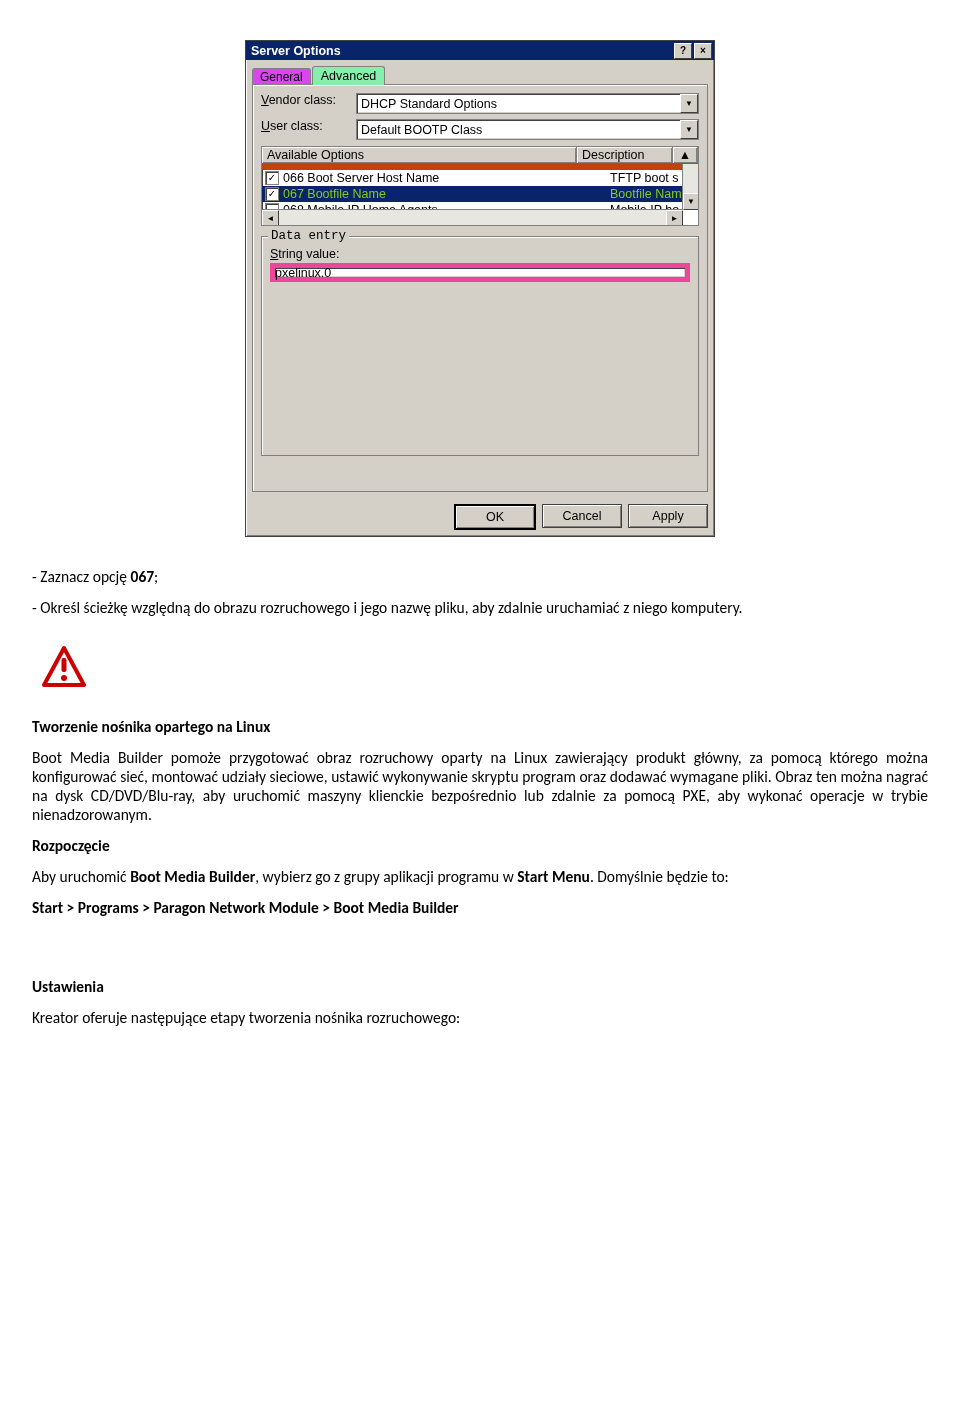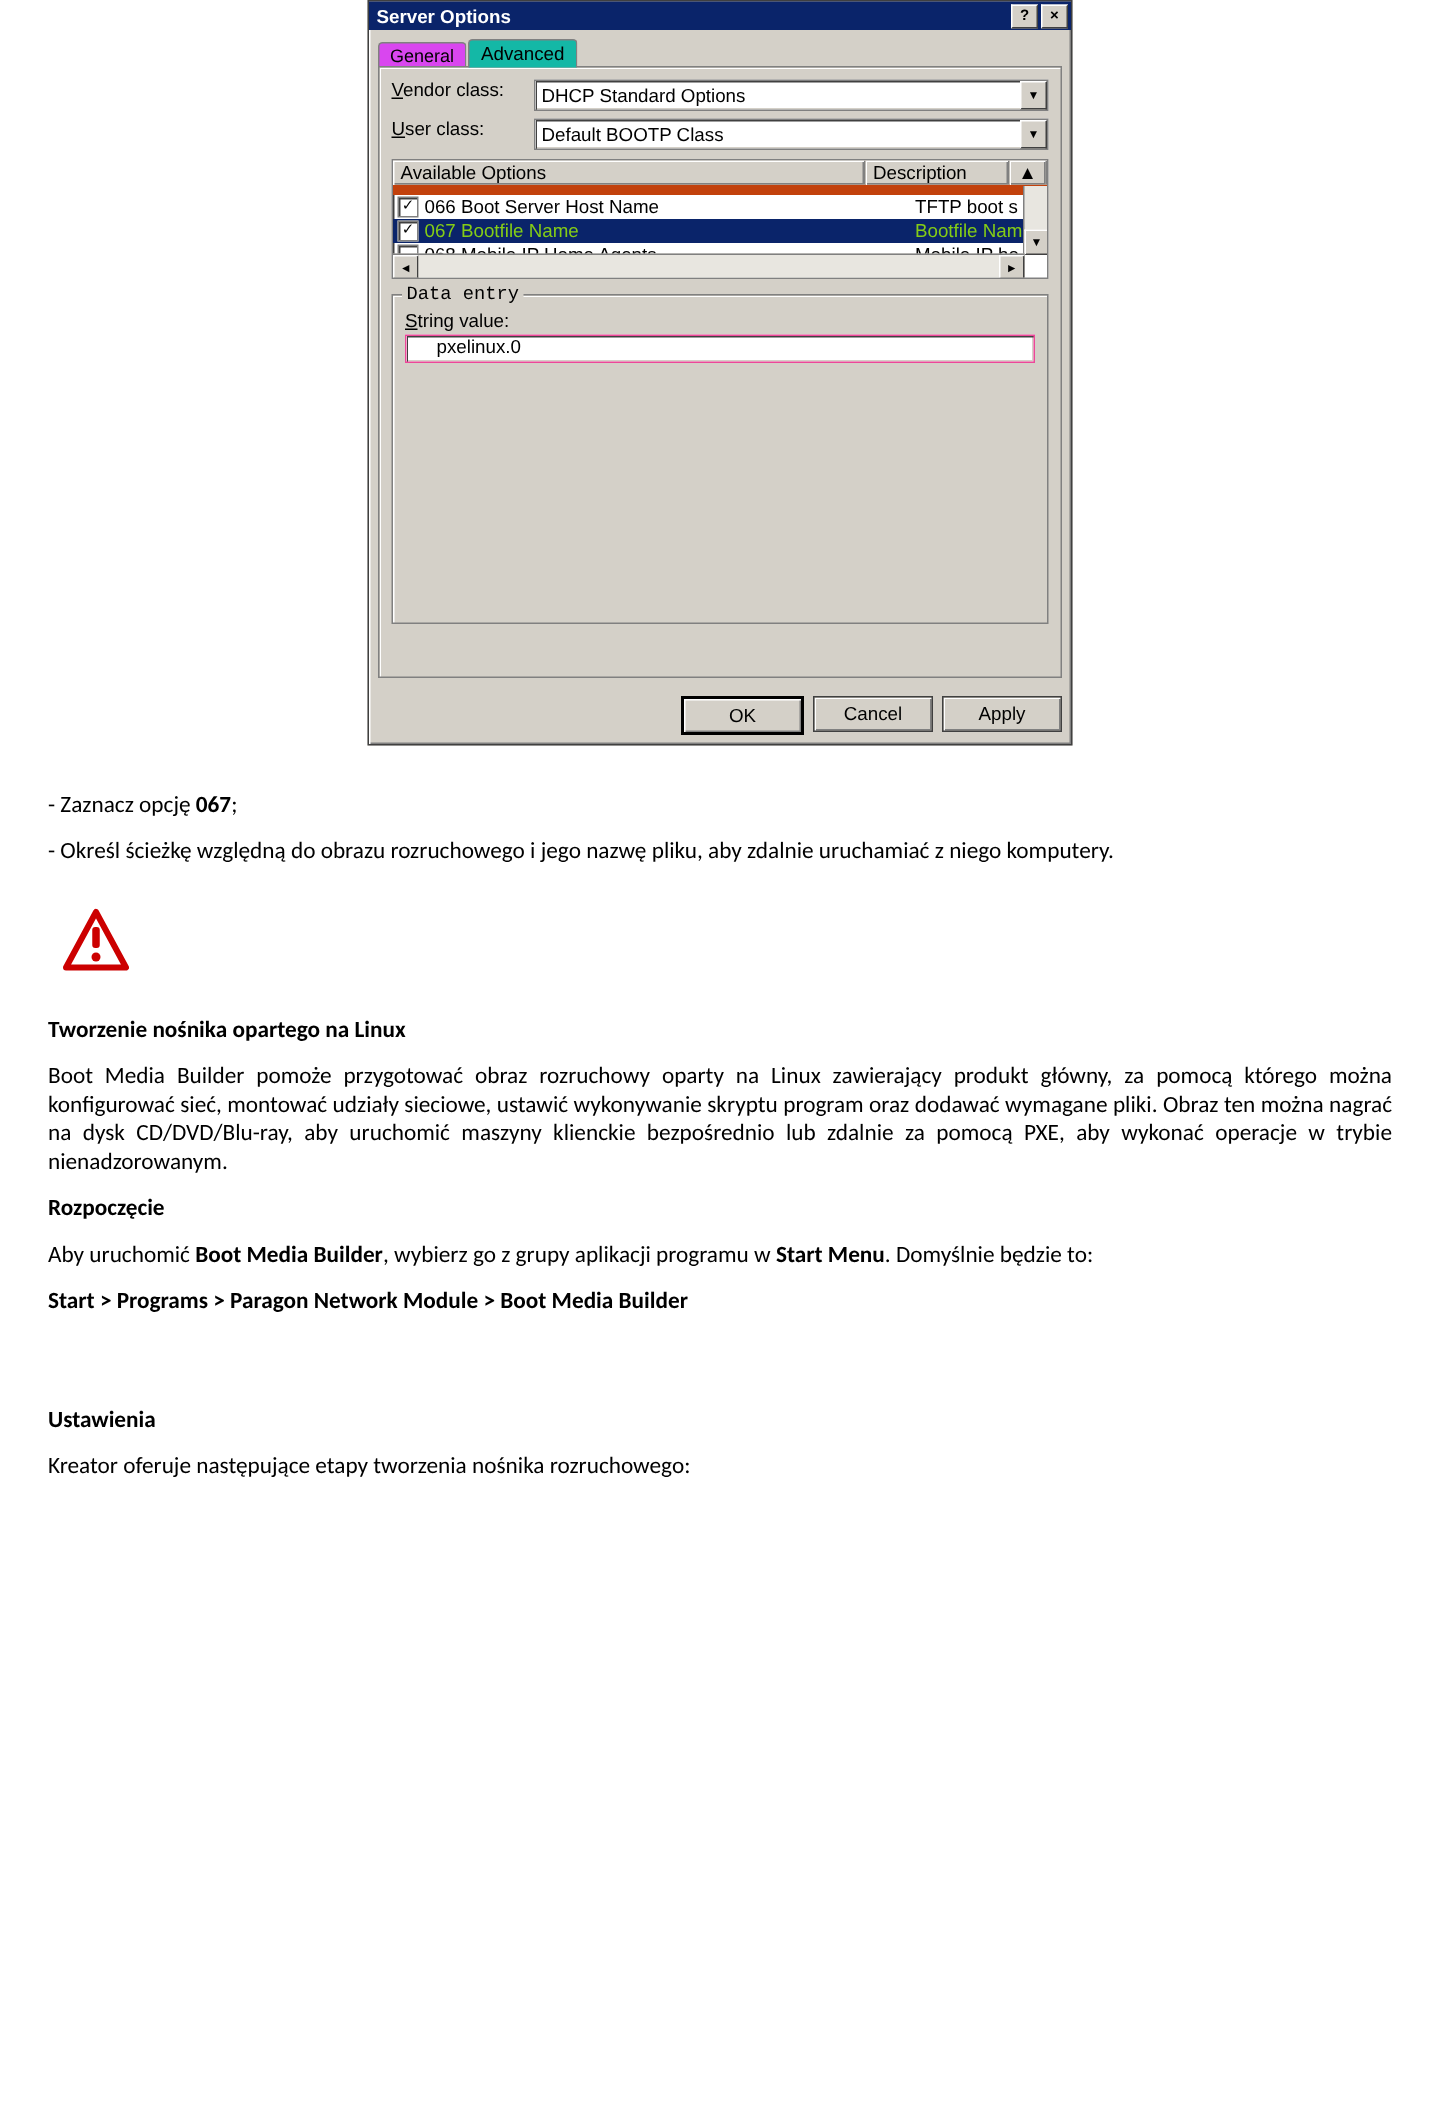--- a/index.html
+++ b/index.html
@@ -5,20 +5,21 @@
   body {
     margin: 0;
     background: #fff;
     font-family: Calibri, Arial, sans-serif;
     font-size: 15.5px;
     color: #000;
     width: 960px;
   }
   .page {
     padding: 0 32px 32px 32px;
+    margin-top: 40px;
   }
   
   .dialog-wrap {
     width: 470px;
     margin: 0 auto 30px auto;
   }
   .dlg {
     background: #d4d0c8;
     border: 1px solid #404040;
     box-shadow: inset 1px 1px 0 #fff, inset -1px -1px 0 #808080;
@@ -63,21 +64,21 @@
     margin-right: 1px;
     position: relative;
   }
   .tab.inactive {
     background: #d946ef;
     top: 2px;
     font-size: 12px;
     padding: 1px 7px;
   }
   .tab.active {
-    background: #14b8a6;
+    background: #86efac;
     z-index: 2;
   }
   .tabpanel {
     border: 1px solid #808080;
     box-shadow: inset 1px 1px 0 #fff;
     background: #d4d0c8;
     padding: 8px;
     min-height: 390px;
     position: relative;
   }
@@ -184,26 +185,26 @@
     background: #d4d0c8;
     padding: 0 3px;
     font-size: 12.5px;
     font-family: Liberation Mono, monospace;
   }
   .string-label { font-size: 12.5px; margin-bottom: 2px; }
   .textbox {
     width: 100%;
     height: 19px;
     background: #fff;
-    border: 1px solid #ec4899;
+    border: 5px solid #ec4899;
     box-shadow: inset 1px 1px 0 #404040, inset -1px -1px 0 #d4d0c8;
-    padding: 0 20px;
+    padding: 0 0;
     font-size: 12.5px;
     box-sizing: border-box;
-    display:flex;align-items:flex-start;
+    display:flex;align-items:center;
   }
   .dlg-buttons {
     display:flex; justify-content:flex-end; gap:6px;
     padding: 6px;
   }
   .dlg-btn {
     width: 78px; height: 22px;
     background: #d4d0c8;
     border: 1px solid #404040;
     box-shadow: inset 1px 1px 0 #fff, inset -1px -1px 0 #808080;

